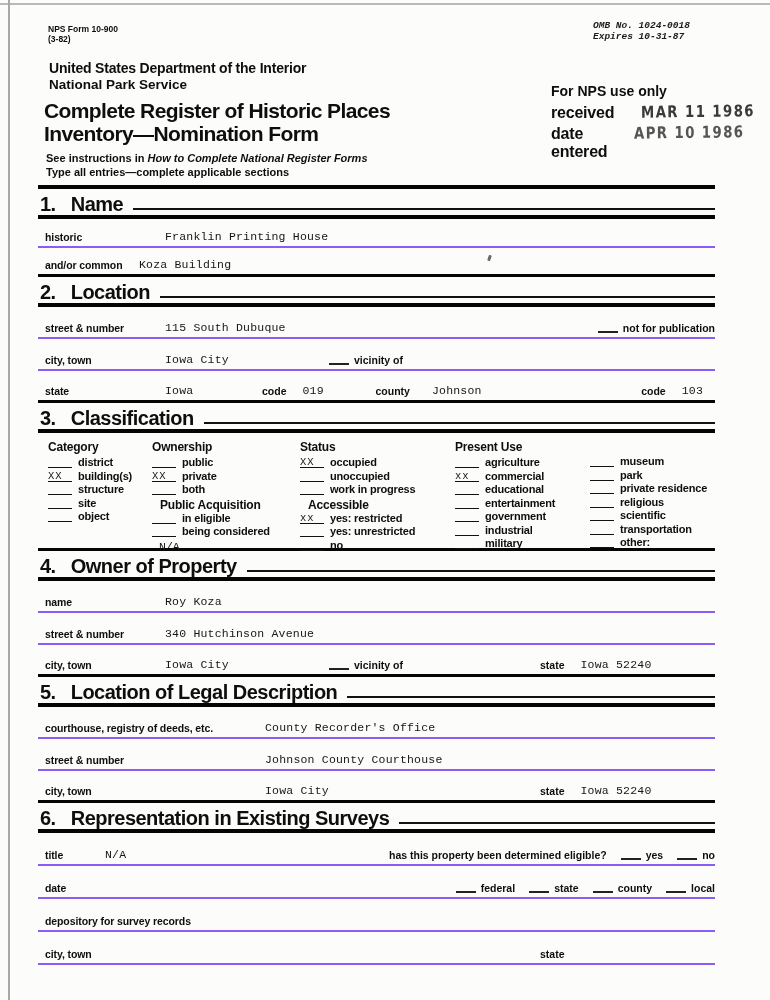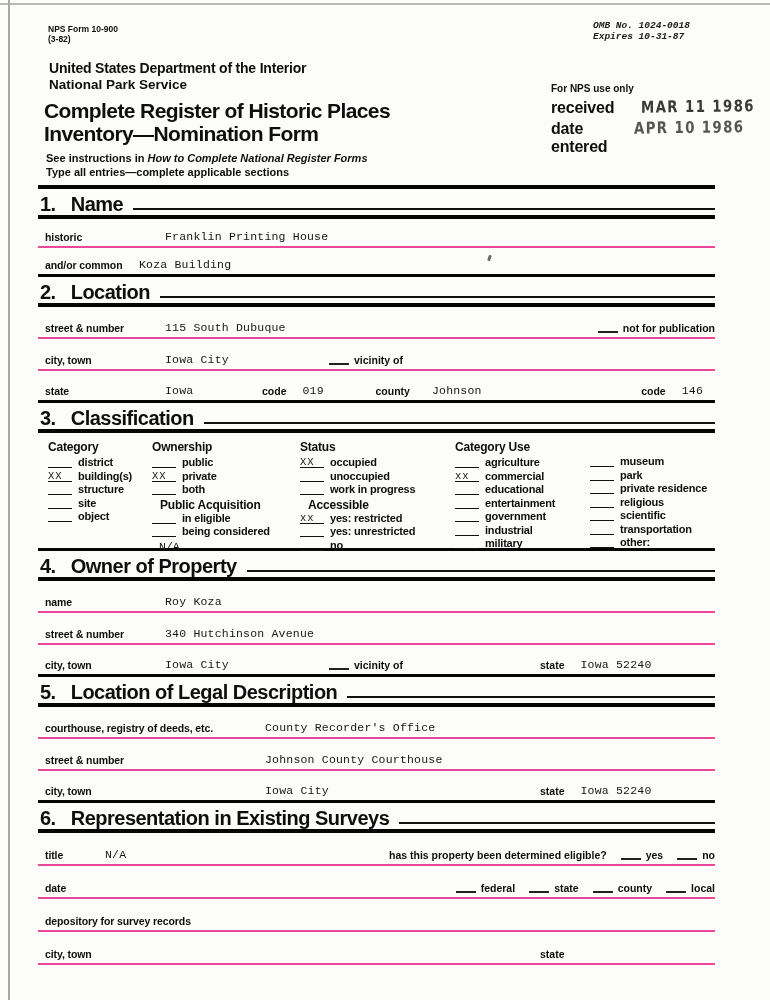--- a/index.html
+++ b/index.html
@@ -13,39 +13,39 @@
   .omb{position:absolute;left:593px;top:20px;font-family:"Liberation Mono",monospace;
        font-style:italic;font-weight:bold;font-size:9.5px;line-height:11px;color:#1c1c1c;}
   .dept{position:absolute;left:49px;top:60px;}
   .dept .d1{font-size:14px;font-weight:bold;letter-spacing:-0.2px;}
   .dept .d2{font-size:13.5px;font-weight:bold;margin-top:1px;}
   .ftitle{position:absolute;left:44px;top:100px;font-size:21px;font-weight:bold;
           letter-spacing:-0.6px;line-height:22.5px;}
   .instr{position:absolute;left:46px;top:152px;font-size:11px;font-weight:bold;line-height:13.5px;}
   .instr .it{font-style:italic;}
   .npsuse{position:absolute;left:551px;top:83px;width:185px;}
-  .npsuse .nu{font-size:10px;font-weight:bold;margin-bottom:5px;}
+  .npsuse .nu{font-size:14px;font-weight:bold;margin-bottom:5px;}
   .strow{display:flex;align-items:baseline;margin-bottom:3px;}
   .slabel{font-size:16px;font-weight:bold;letter-spacing:-0.2px;margin-right:27px;}
   .stamp{font-family:"DejaVu Sans",sans-serif;font-size:14.5px;font-weight:bold;color:#3a3a3a;
          letter-spacing:1.5px;transform:scale(.92,1.12) rotate(-.6deg);transform-origin:left bottom;
          white-space:nowrap;}
   .stamp2{color:#555;}
 
   
   .content{position:absolute;left:38px;top:185px;width:677px;}
   .hrh{height:4px;background:#050505;}
   .hrh3{height:3px;background:#050505;}
   .sech{display:flex;align-items:flex-end;height:26px;padding-left:2px;}
   .secnum{font-size:20px;font-weight:bold;letter-spacing:-0.5px;margin-right:15px;line-height:22px;}
   .sectitle{font-size:20px;font-weight:bold;letter-spacing:-0.5px;line-height:22px;white-space:nowrap;}
   .sectail{flex:1;border-bottom:2px solid #111;margin:0 0 5px 10px;}
 
   .row{position:relative;display:flex;align-items:flex-end;height:29px;
-       border-bottom:2px solid #ec4899;padding:0 0 3px 7px;box-sizing:border-box;}
+       border-bottom:2px solid #8b5cf6;padding:0 0 3px 7px;box-sizing:border-box;}
   .row.h32{height:32px;}
   .row.h33{height:33px;}
   .row.thick{border-bottom:3px solid #050505;}
   .lbl{font-size:10.5px;font-weight:bold;letter-spacing:-0.1px;white-space:nowrap;}
   .w120{width:120px;min-width:120px;}
   .w94{width:94px;min-width:94px;}
   .w220{width:220px;min-width:220px;}
   .w60{width:60px;min-width:60px;}
   .val{font-family:"Liberation Mono",monospace;font-size:11.5px;color:#161616;
        white-space:nowrap;letter-spacing:0.2px;}
@@ -161,21 +161,21 @@
     </div>
     <div class="row h32 thick">
       <span class="lbl w120">state</span>
       <span class="val vw97">Iowa</span>
       <span class="libl gap16">code</span>
       <span class="val vw73">019</span>
       <span class="libl gap22">county</span>
       <span class="val">Johnson</span>
       <span class="flex1"></span>
       <span class="libl gap16">code</span>
-      <span class="val gap12">146</span>
+      <span class="val gap12">103</span>
     </div>
 
     <div class="sech">
       <span class="secnum">3.</span>
       <span class="sectitle">Classification</span>
       <span class="sectail"></span>
     </div>
     <div class="hrh"></div>
     <div class="cgrid">
       <div class="col c1">
@@ -248,21 +248,21 @@
         <div class="ci">
             <span class="ck"></span>
             <span class="cl">yes: unrestricted</span>
           </div>
         <div class="ci">
             <span class="ck"></span>
             <span class="cl">no</span>
           </div>
       </div>
       <div class="col c4">
-        <div class="chead">Category Use</div>
+        <div class="chead">Present Use</div>
         <div class="ci">
             <span class="ck"></span>
             <span class="cl">agriculture</span>
           </div>
         <div class="ci">
             <span class="ck">xx</span>
             <span class="cl">commercial</span>
           </div>
         <div class="ci">
             <span class="ck"></span>

